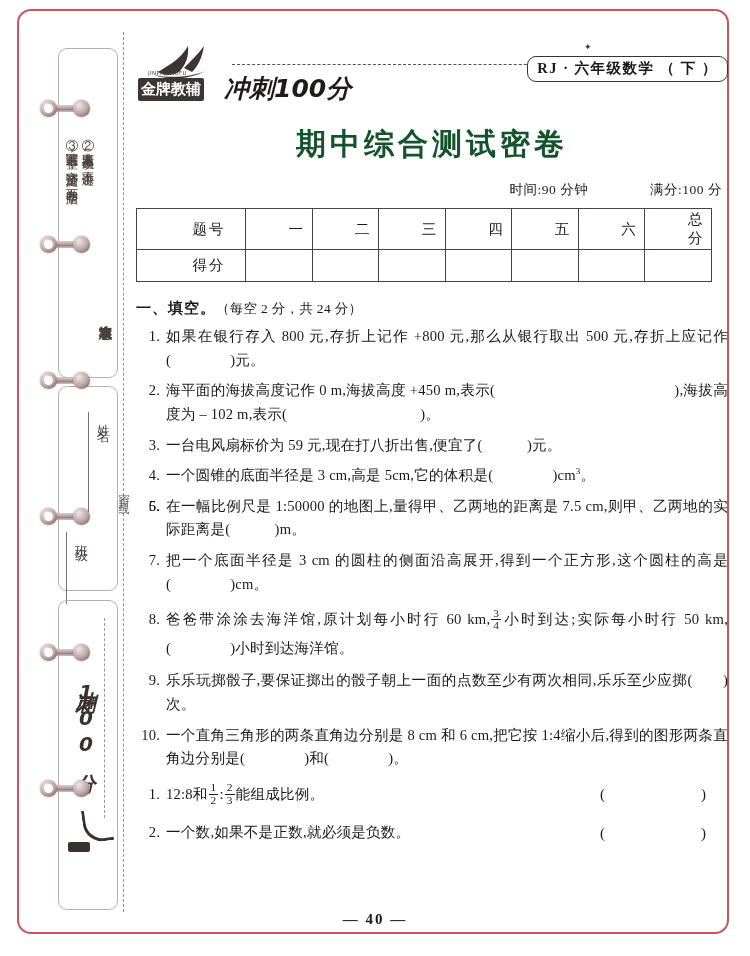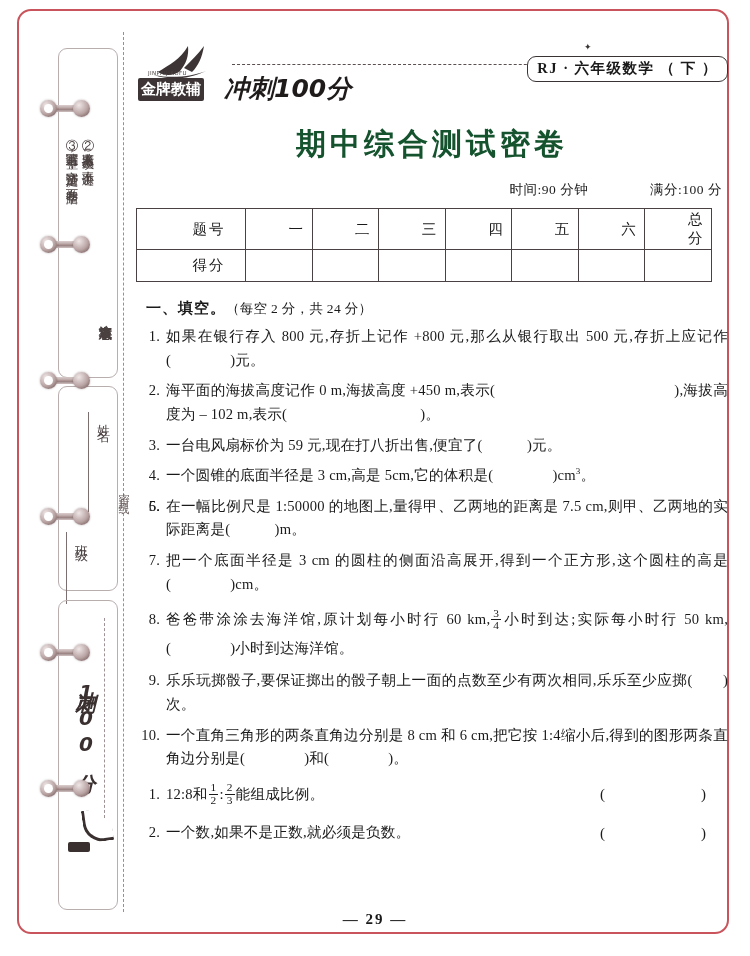--- a/index.html
+++ b/index.html
@@ -206,21 +206,20 @@
     letter-spacing:2px;
     padding-left:37px;
   }
   table.score td.lbl{width:70px;}
 
   
   .sec-head{
     margin-top:17px;
     font-size:15px;
     letter-spacing:.3px;
-    margin-left:10px;
   }
   .sec-head b{font-weight:bold;letter-spacing:1px;}
   .sec-head .pts{font-size:13.5px;}
 
   ol.qlist{
     list-style:none;
     margin:0;padding:0;
   }
   ol.qlist li{
     position:relative;
@@ -399,13 +398,13 @@
       <span class="jmark">(　　)</span>
     </li>
     <li class="jrow" style="margin-top:13px;">
       <span class="num">2.</span>
       <span>一个数,如果不是正数,就必须是负数。</span>
       <span class="jmark">(　　)</span>
     </li>
   </ol>
 </div>
 
-<div class="page-num">— 29 —</div>
+<div class="page-num">— 40 —</div>
 
 </body></html>

